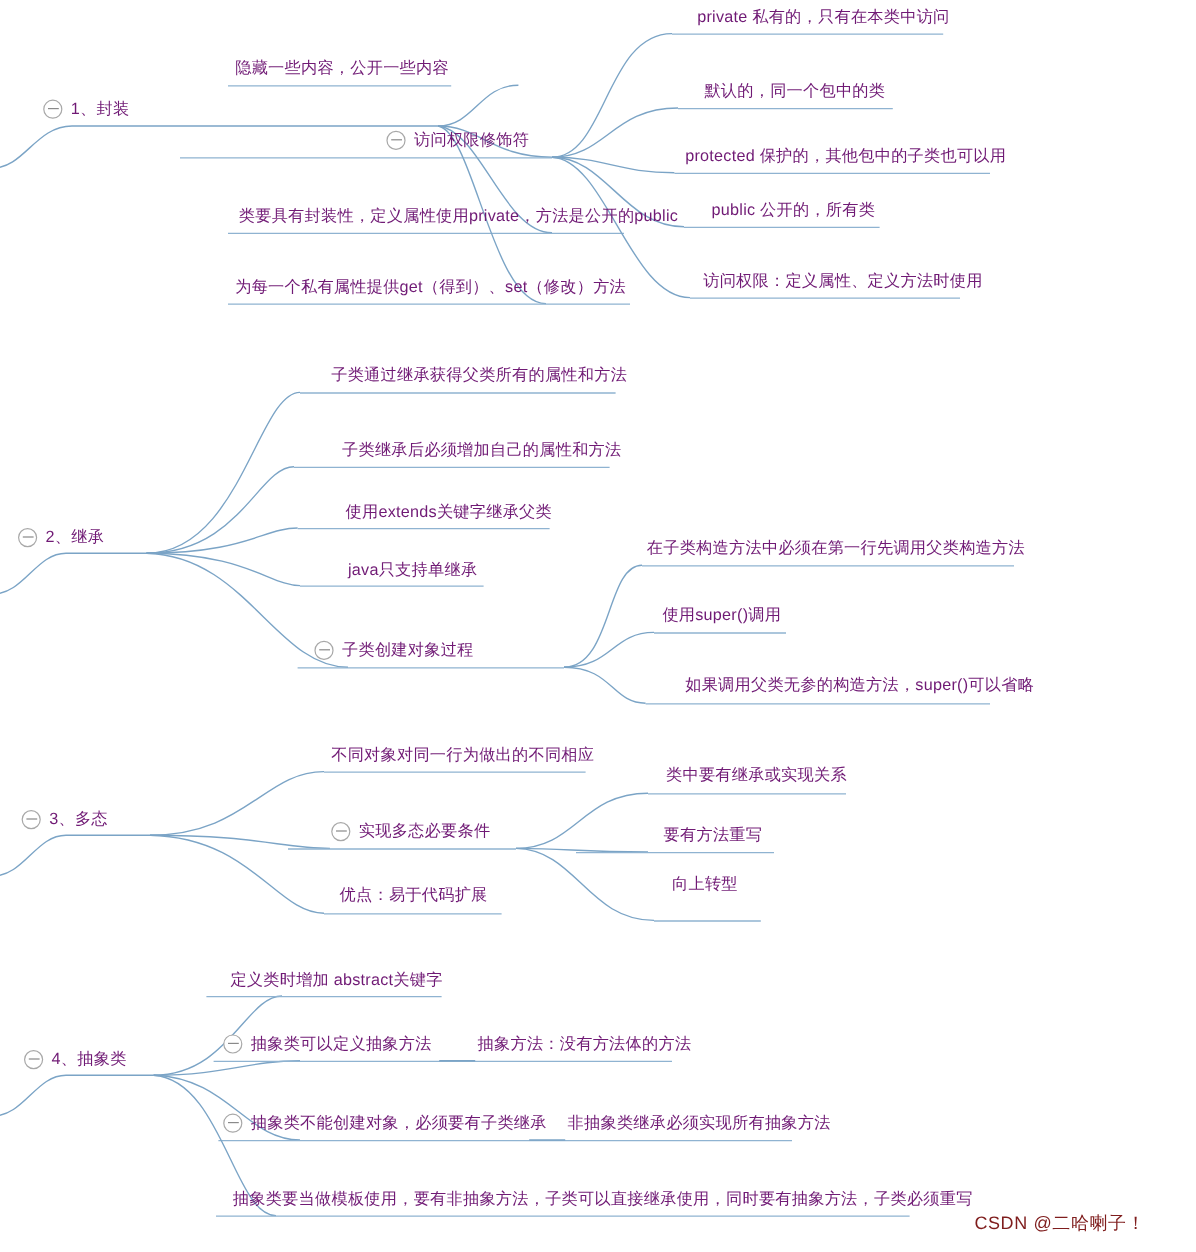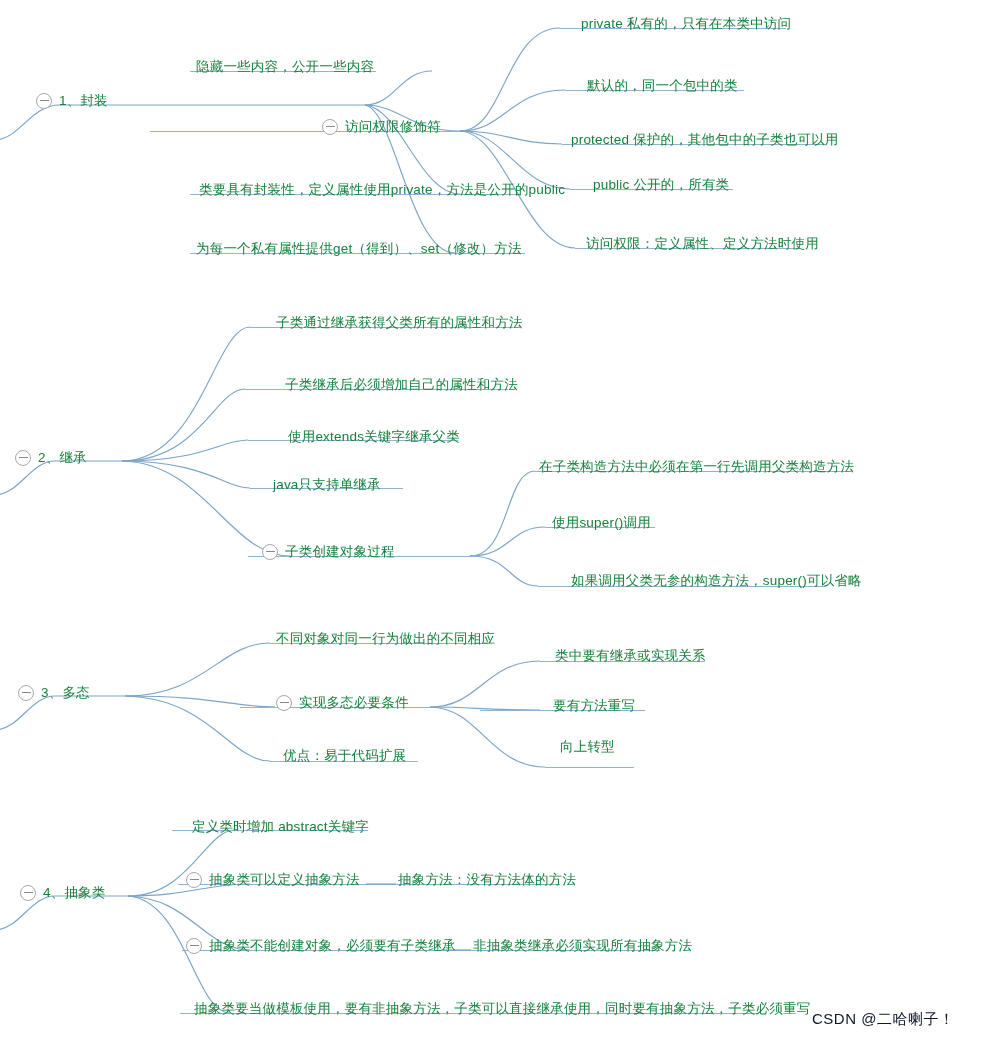--- a/index.html
+++ b/index.html
@@ -13,49 +13,48 @@
   #canvas{
     position:absolute;left:0;top:0;width:997px;height:1043px;
   }
   svg#links{position:absolute;left:0;top:0;width:997px;height:1043px;}
   svg#links path{fill:none;stroke:#7ba4c6;stroke-width:1.15px;}
   svg#links path.underline{stroke:#8fb3d1;stroke-width:1.1px;}
 
   .node{
     position:absolute;
     white-space:nowrap;
-    color:#15803d;
+    color:#701a75;
     font-size:13.5px;
     line-height:17px;
     letter-spacing:0.2px;
     display:flex;
     align-items:center;
     gap:7px;
-    margin-top:10px;
   }
   .node .label{display:inline-block;}
   .toggle{
     display:inline-block;
     width:14px;height:14px;
     border:1px solid #a8a8a8;
     border-radius:50%;
     position:relative;
     flex:0 0 auto;
     background:#fff;
   }
   .toggle::before{
     content:"";
     position:absolute;
     left:2.5px;right:2.5px;top:6px;
     height:1px;
     background:#8a8a8a;
   }
   .watermark{
     position:absolute;
-    color:#0f172a;
+    color:#7f1d1d;
     font-size:15px;
     letter-spacing:0.5px;
     white-space:nowrap;
   }
 </style>
 </head>
 <body>
 
 <div id="canvas">
 
@@ -177,21 +176,21 @@
 
   <div class="node" style="left:276px;top:304px;">
     <span class="label">子类通过继承获得父类所有的属性和方法</span>
   </div>
   <div class="node" style="left:285px;top:366px;">
     <span class="label">子类继承后必须增加自己的属性和方法</span>
   </div>
   <div class="node" style="left:288px;top:418px;">
     <span class="label">使用extends关键字继承父类</span>
   </div>
-  <div class="node" style="left:273px;top:466px;">
+  <div class="node" style="left:290px;top:466px;">
     <span class="label">java只支持单继承</span>
   </div>
   <div class="node" style="left:262px;top:533px;">
     <span class="toggle"></span>
     <span class="label">子类创建对象过程</span>
   </div>
 
   <div class="node" style="left:539px;top:448px;">
     <span class="label">在子类构造方法中必须在第一行先调用父类构造方法</span>
   </div>

